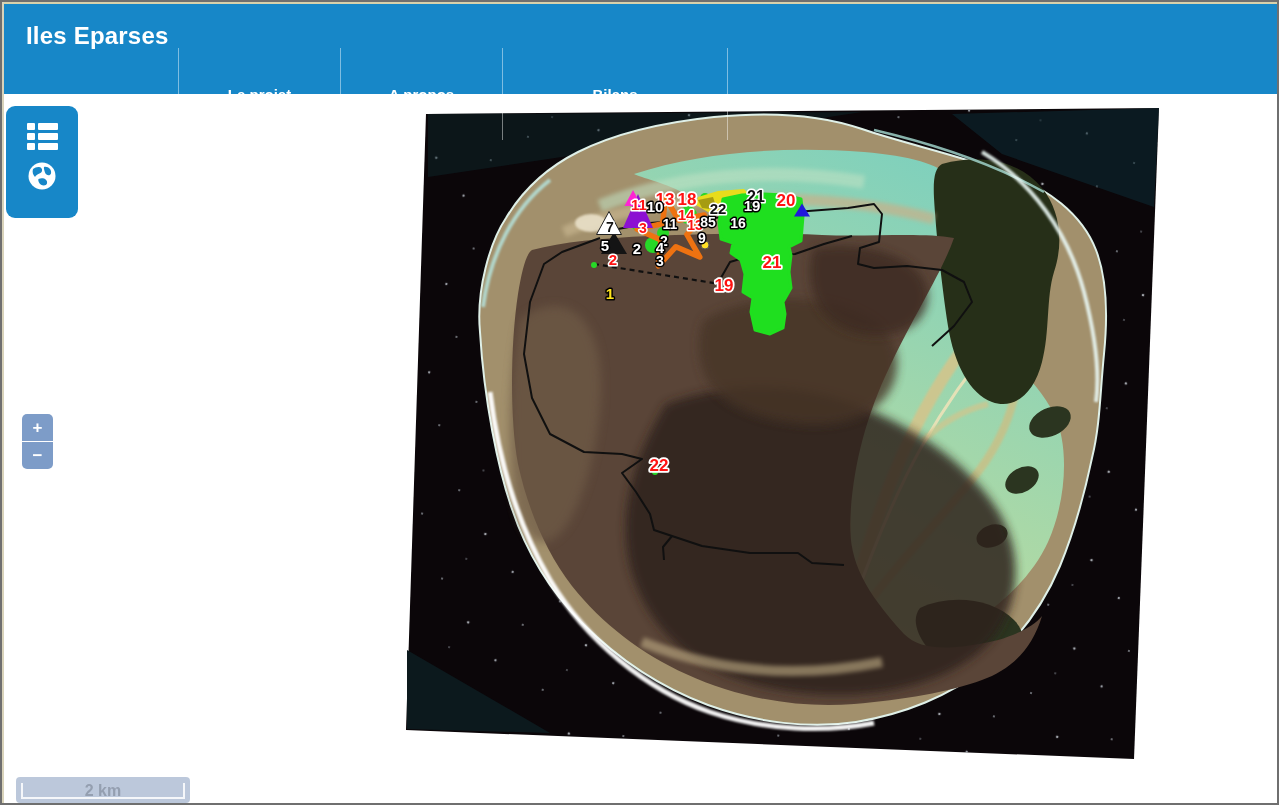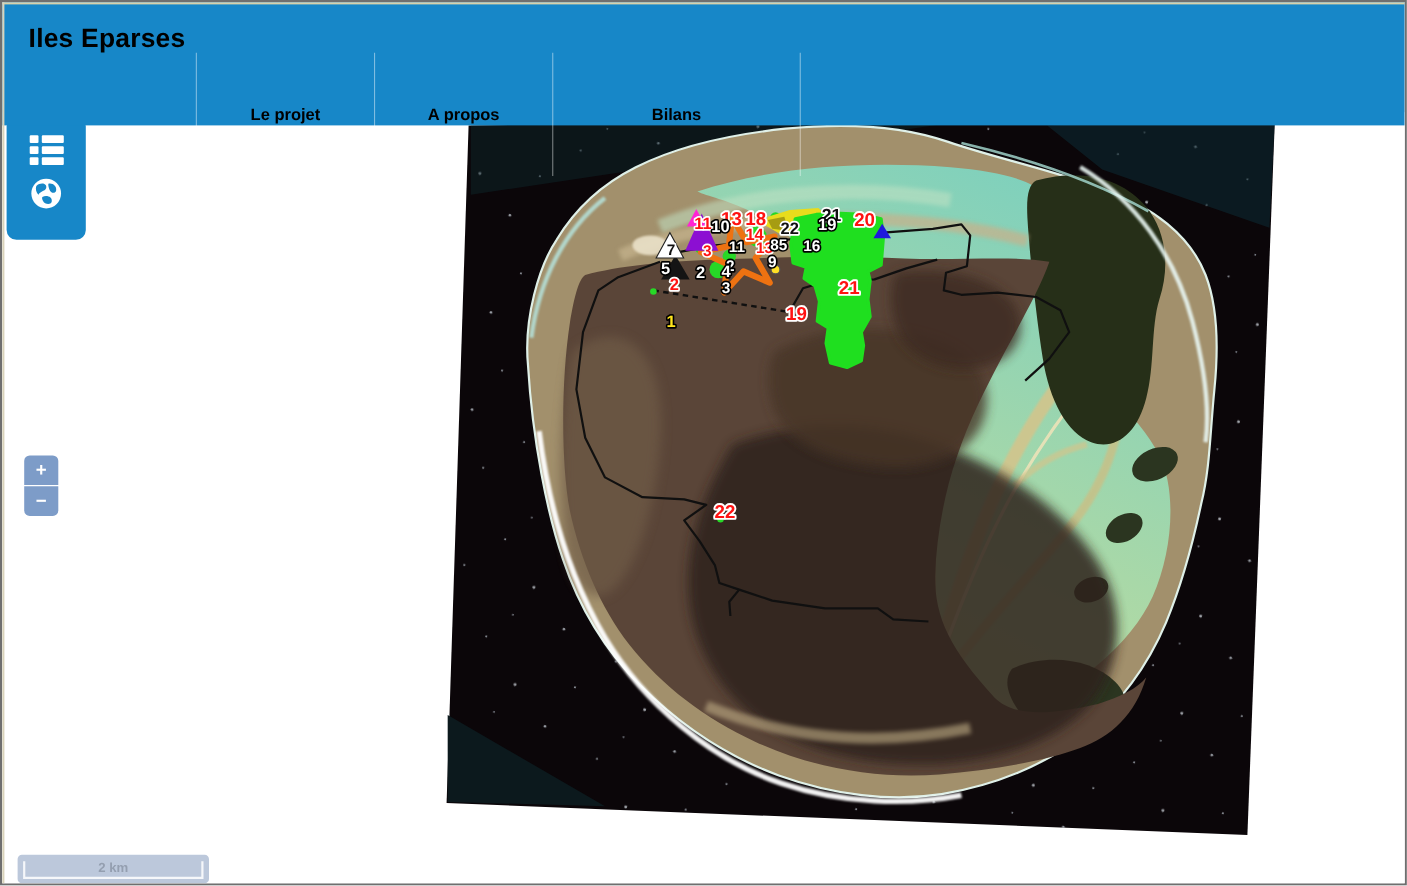--- a/index.html
+++ b/index.html
@@ -6,22 +6,22 @@
   *{box-sizing:border-box;}
   .page{
     position:relative;width:1279px;height:805px;background:#ffffff;
     border:2px solid #6f6f6f;overflow:hidden;
     font-family:"Liberation Sans",sans-serif;
   }
   .accent-top{position:absolute;top:0;left:0;right:0;height:2px;background:#d8d1ab;z-index:40;}
   .accent-left{position:absolute;top:0;left:0;bottom:0;width:2px;background:#d9d3ba;z-index:40;}
   
   .header{
-    position:absolute;top:0;left:0;right:0;height:112px;
-    background:#1787c8;color:#000000;display:flex;z-index:20;
+    position:absolute;top:0;left:0;right:0;height:92px;
+    background:#1787c8;color:#ffffff;display:flex;z-index:20;
   }
   .brand{width:176px;padding:20px 0 0 24px;font-size:24px;font-weight:bold;letter-spacing:.2px;}
   .nav{display:flex;height:100%;margin-top:46px;}
   .nav-item{
     width:162px;display:flex;align-items:center;justify-content:center;
     border-left:1px solid rgba(255,255,255,.45);
     font-size:15px;font-weight:bold;cursor:pointer;
   }
   .nav-item:last-child{width:226px;border-right:1px solid rgba(255,255,255,.45);}
   
@@ -55,21 +55,21 @@
     background:#b9c6da;border-radius:4px;opacity:.95;
   }
   .scale-inner{
     position:absolute;left:5px;right:5px;top:6px;bottom:4px;
     border-left:2px solid rgba(255,255,255,.85);
     border-right:2px solid rgba(255,255,255,.85);
     border-bottom:2px solid rgba(255,255,255,.85);
   }
   .scale-label{
     position:absolute;left:0;right:0;top:5px;text-align:center;
-    color:#8f9aac;font-size:12px;font-weight:bold;
+    color:#8f9aac;font-size:16px;font-weight:bold;
   }
 </style>
 </head>
 <body>
 
 <div class="page">
   <div class="accent-top"></div>
 
   <div class="map-viewport">
     <svg viewBox="0 100 1279 705" preserveAspectRatio="none">

